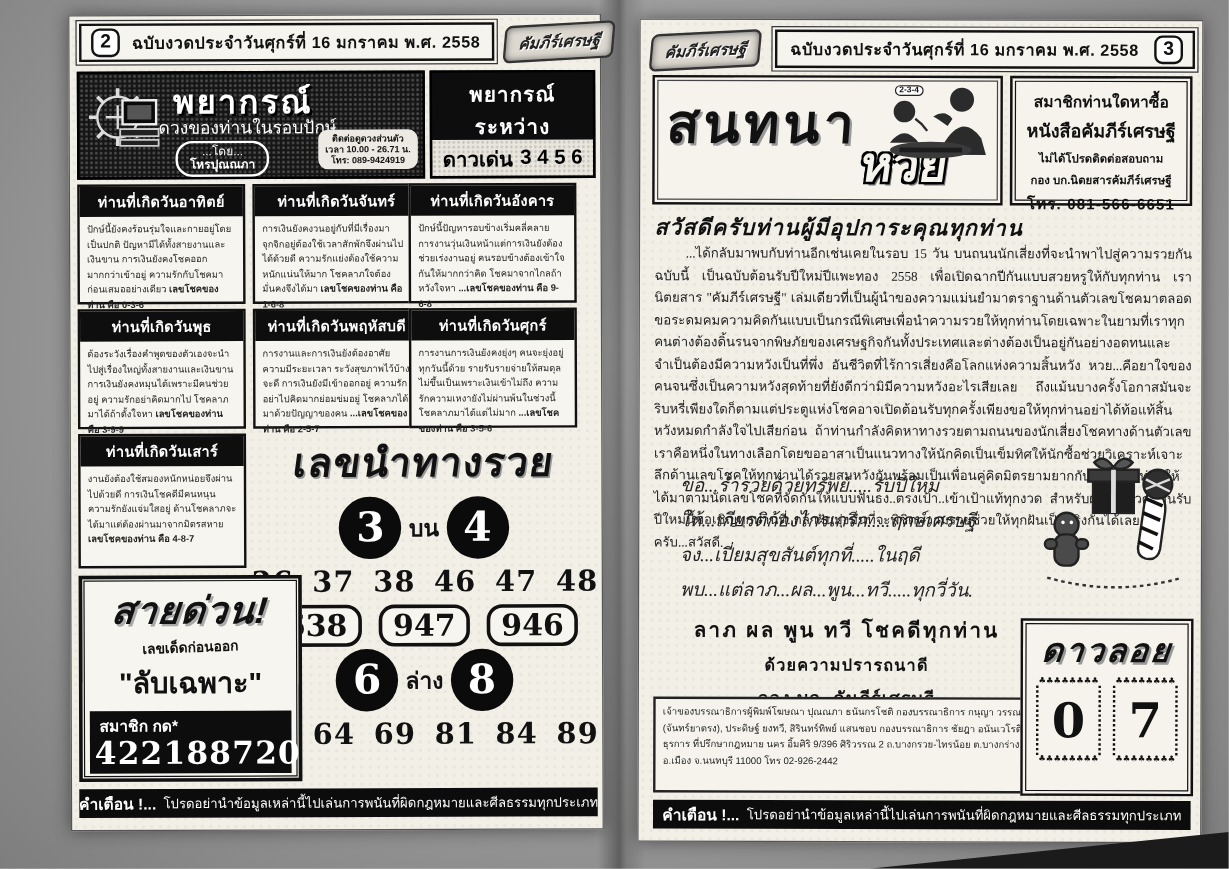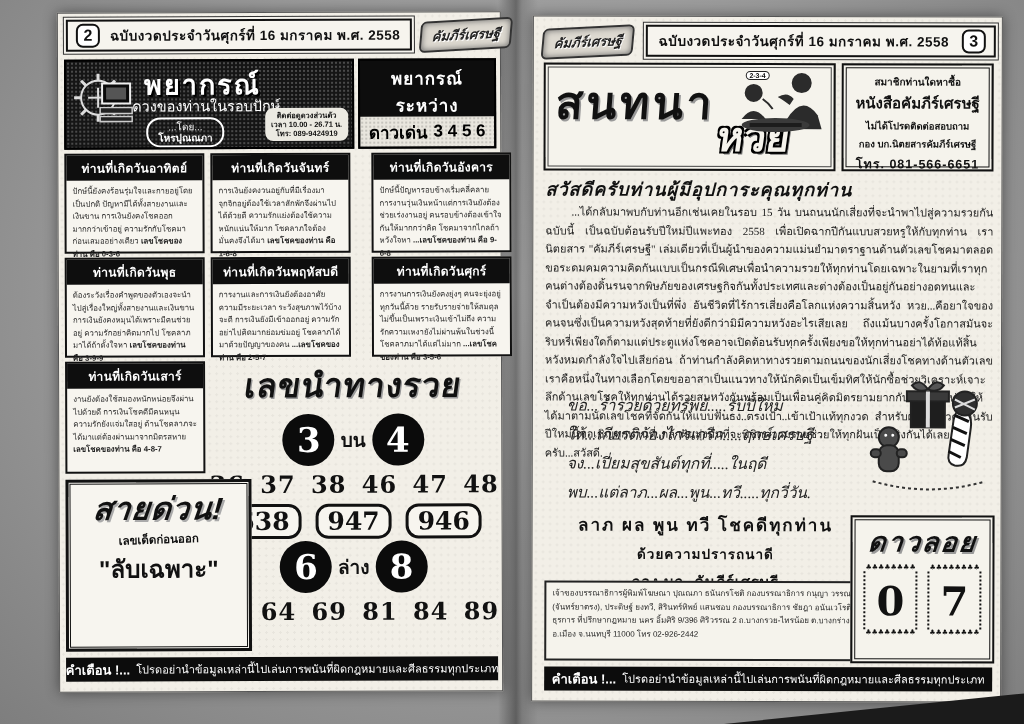--- a/index.html
+++ b/index.html
@@ -52,21 +52,21 @@
   .period-stars { position:absolute; left:0; right:0; bottom:0; height:30px; background:#e9e6de;
     color:#000; font-weight:bold; font-size:17px; display:flex; align-items:center; justify-content:center; gap:6px;
     background-image:radial-gradient(rgba(0,0,0,.15) 1px, transparent 1.2px); background-size:4px 4px; }
 
   
   .horo { position:absolute; width:140px; border:2px solid #111; background:#f7f5ef; }
   .horo-h { background:#0e0e0e; color:#fff; font-weight:bold; font-size:12px;
     text-align:center; padding:3px 0; letter-spacing:.3px; }
   .horo-b { font-size:7.8px; line-height:12.5px; padding:5px 6px; color:#222; text-align:left; }
   .r1 { top:140px; height:100px; } .r2 { top:244px; height:100px; }
-  .c1 { left:6px; } .c2 { left:152px; } .c3 { left:313px; }
+  .c1 { left:6px; } .c2 { left:152px; } .c3 { left:282px; }
   .horo-sat { top:348px; height:112px; }
 
   
   .lucky { position:absolute; left:150px; top:346px; width:288px; height:296px; text-align:center; }
   .lucky-title { font-size:33px; font-weight:bold; transform:skewX(-8deg);
     letter-spacing:1px; text-shadow:1.5px 1.5px 0 #999; }
   .pair-row { display:flex; align-items:center; justify-content:center; gap:4px; margin-top:2px; }
   .digit-circle { width:52px; height:52px; background:#0b0b0b; border-radius:50%;
     color:#fff; font-family:"DejaVu Serif", serif; font-weight:bold; font-size:34px;
     display:flex; align-items:center; justify-content:center; }
@@ -108,21 +108,21 @@
   .banner-hi { position:absolute; left:172px; bottom:0px; font-size:40px; font-weight:bold;
     color:#f5f3ec; text-shadow:-2px -2px 0 #000, 2px -2px 0 #000, -2px 2px 0 #000, 2px 2px 0 #000, 3px 3px 0 #777;
     transform:skewX(-8deg); }
   .banner-cartoon { position:absolute; right:2px; top:2px; }
   .bubble { position:absolute; right:64px; top:6px; font-size:7px; font-weight:bold;
     border:1px solid #222; border-radius:6px; padding:0 3px; background:#fff; }
 
   .notice { position:absolute; left:308px; top:46px; width:152px; height:108px;
     border:2px solid #111; box-shadow:inset 0 0 0 2px #f5f3ec, inset 0 0 0 3px #111;
     background:#f5f3ec; text-align:center; padding-top:9px; }
-  .notice .n1 { font-size:10px; font-weight:bold; }
+  .notice .n1 { font-size:13px; font-weight:bold; }
   .notice .n2 { font-size:15px; font-weight:bold; margin-top:2px; }
   .notice .n3, .notice .n4 { font-size:9.5px; font-weight:bold; margin-top:3px; }
   .notice .n5 { font-size:12.5px; font-weight:bold; margin-top:3px; letter-spacing:1px; }
 
   .greeting { position:absolute; left:12px; top:158px; font-family:Liberation Serif, serif;
     font-style:italic; font-weight:bold; font-size:18px; letter-spacing:1px; }
   .bodytext { position:absolute; left:12px; top:186px; width:448px;
     font-family:"Liberation Serif", serif; font-size:11px; line-height:18.5px;
     text-align:justify; text-indent:26px; color:#1a1a1a; }
   .poem { position:absolute; left:34px; top:374px; width:300px;
@@ -263,20 +263,24 @@
         <div class="pair-label">ล่าง</div>
         <div class="digit-circle">8</div>
       </div>
       <div class="num-row">61 64 69  81 84 89</div>
     </div>
 
     <div class="hotline">
       <div class="hot-title">สายด่วน!</div>
       <div class="hot-tag">เลขเด็ดก่อนออก</div>
       <div class="hot-secret">"ลับเฉพาะ"</div>
+      <div class="hot-black">
+        <div class="hot-member">สมาชิก กด*</div>
+        <div class="hot-phone">4221887202</div>
+      </div>
       
     </div>
 
     <div class="warn warn-left">
       <b>คำเตือน !...</b>
       <span>โปรดอย่านำข้อมูลเหล่านี้ไปเล่นการพนันที่ผิดกฎหมายและศีลธรรมทุกประเภท</span>
     </div>
   </div>
 
   <div class="pg pg-right">

